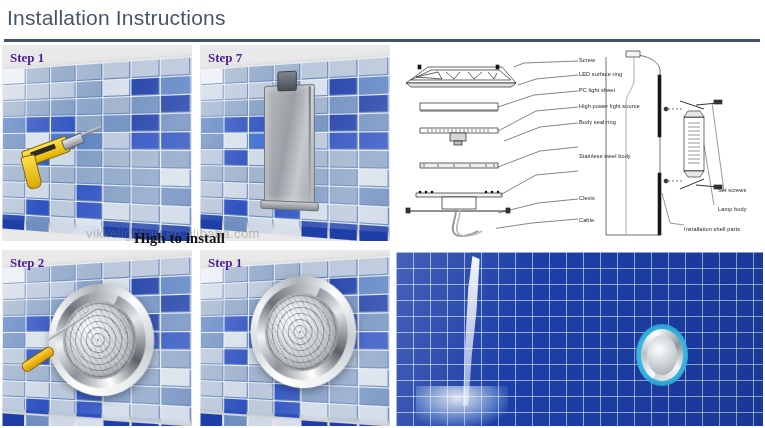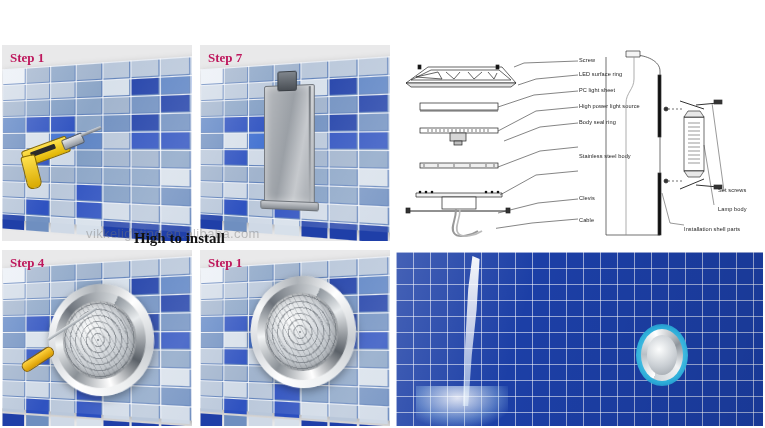--- a/index.html
+++ b/index.html
@@ -20,21 +20,21 @@
     background:#44546a;
   }
 
   
   .panel { position:absolute; overflow:hidden; }
 
   .step-panel { background:#e9e9ea; }
   .step-label {
     position:absolute; left:8px; top:5px; z-index:9;
     font-family:"Liberation Serif", serif;
-    font-size:13px; font-weight:700; color:#be185d;
+    font-size:13px; font-weight:700; color:#4c1d95;
     text-shadow:0 0 2px rgba(233,233,234,.9);
     white-space:nowrap;
   }
 
   
   #p-step1 { left:2px;   top:45px;  width:190px; height:196px; }
   #p-step2 { left:200px; top:45px;  width:190px; height:196px; }
   #p-step3 { left:2px;   top:250px; width:190px; height:176px; }
   #p-step4 { left:200px; top:250px; width:190px; height:176px; }
   #p-diagram { left:396px; top:45px; width:367px; height:196px; background:#fff; }
@@ -210,20 +210,24 @@
     position:absolute; left:134px; top:230px; z-index:12;
     font-family:"Liberation Serif", serif; font-size:15px; font-weight:700;
     color:#111; white-space:nowrap;
   }
 </style>
 </head>
 <body>
 
 <div class="page">
 
+  <div class="header">
+    <div class="page-title">Installation Instructions</div>
+    <div class="title-rule"></div>
+  </div>
 
   <div class="panel step-panel" id="p-step1">
     <div class="step-label">Step 1</div>
     <div class="wall-wrap">
       <div class="wall">
         <div class="mosaic">
             <i style="left:1px;top:1px;background:#e9eef5"></i>
             <i style="left:25px;top:1px;background:#9fb2cc"></i>
             <i style="left:49px;top:1px;background:#8aa4c6"></i>
             <i style="left:73px;top:1px;background:#9fb2cc"></i>
@@ -397,21 +401,21 @@
       <div class="plate">
         <div class="face"></div>
           <div class="seam"></div>
         <div class="box"></div>
         <div class="lip"></div>
       </div>
     </div>
   </div>
 
   <div class="panel step-panel" id="p-step3">
-    <div class="step-label">Step 4</div>
+    <div class="step-label">Step 2</div>
     <div class="wall-wrap">
       <div class="wall" style="top:18px;height:140px">
         <div class="mosaic">
             <i style="left:1px;top:1px;background:#e9eef5"></i>
             <i style="left:25px;top:1px;background:#9fb2cc"></i>
             <i style="left:49px;top:1px;background:#8aa4c6"></i>
             <i style="left:73px;top:1px;background:#9fb2cc"></i>
             <i style="left:97px;top:1px;background:#b9c7da"></i>
             <i style="left:121px;top:1px;background:#b9c7da"></i>
             <i style="left:145px;top:1px;background:#b9c7da"></i>

